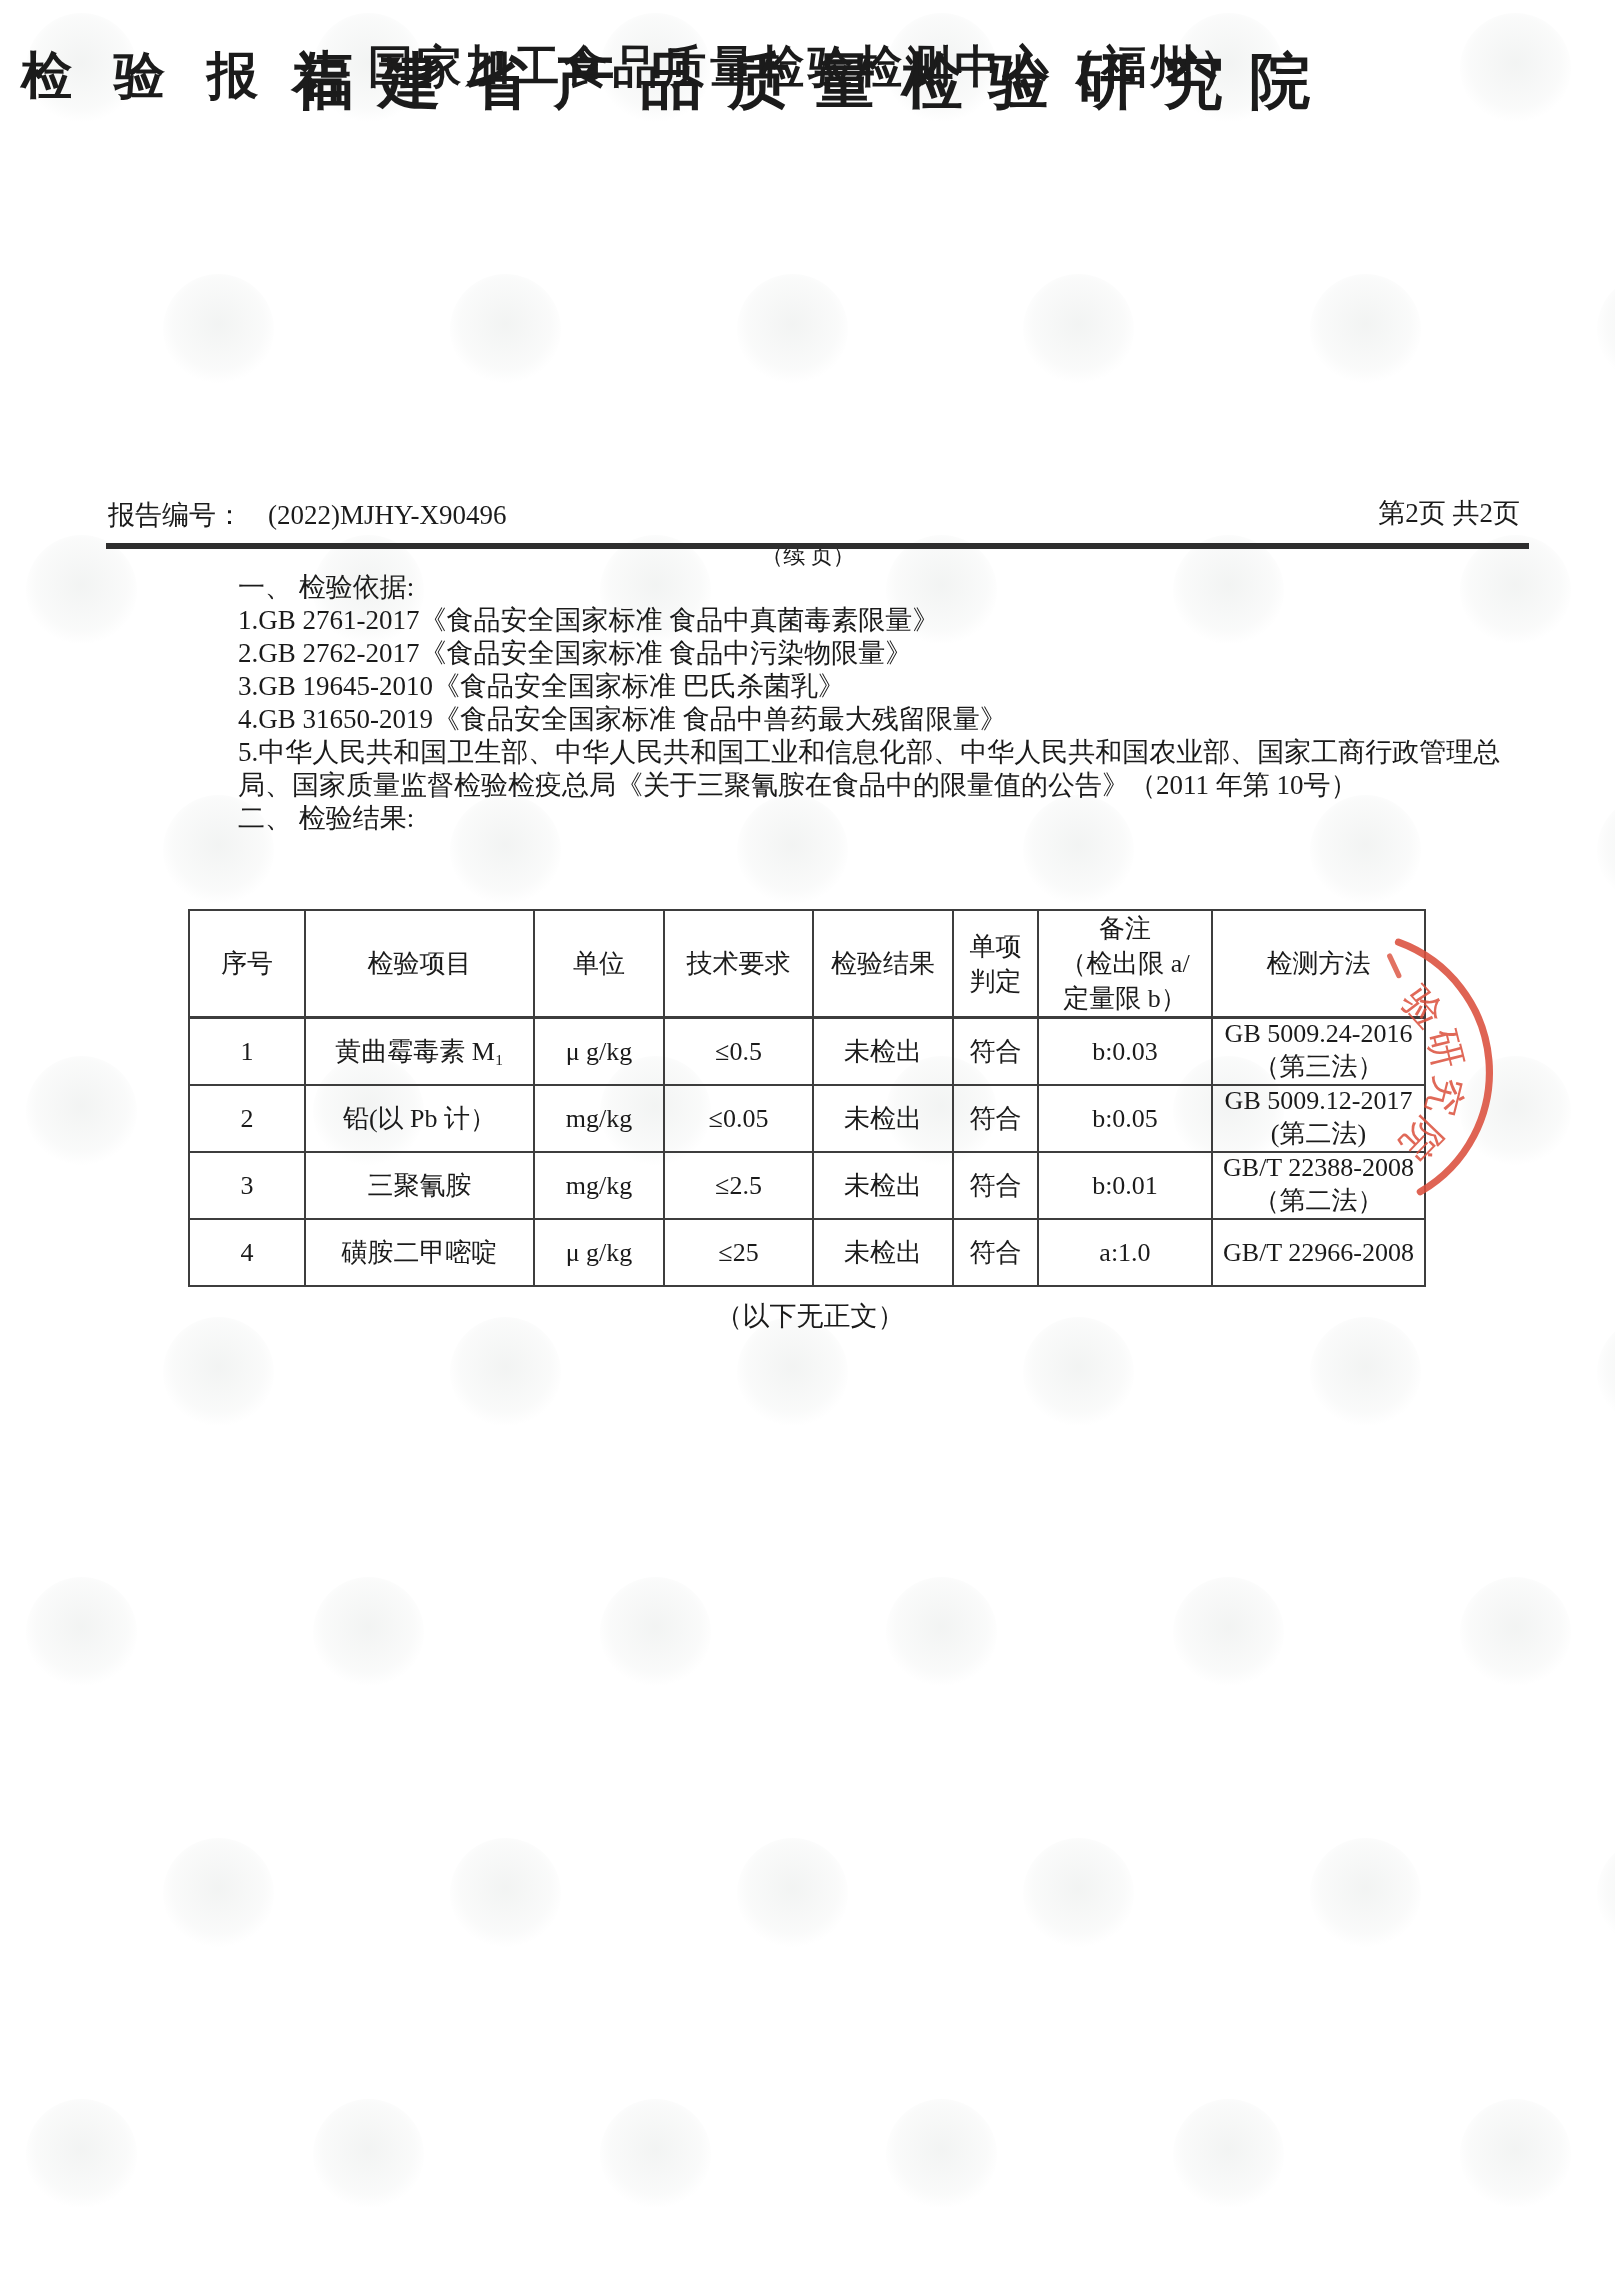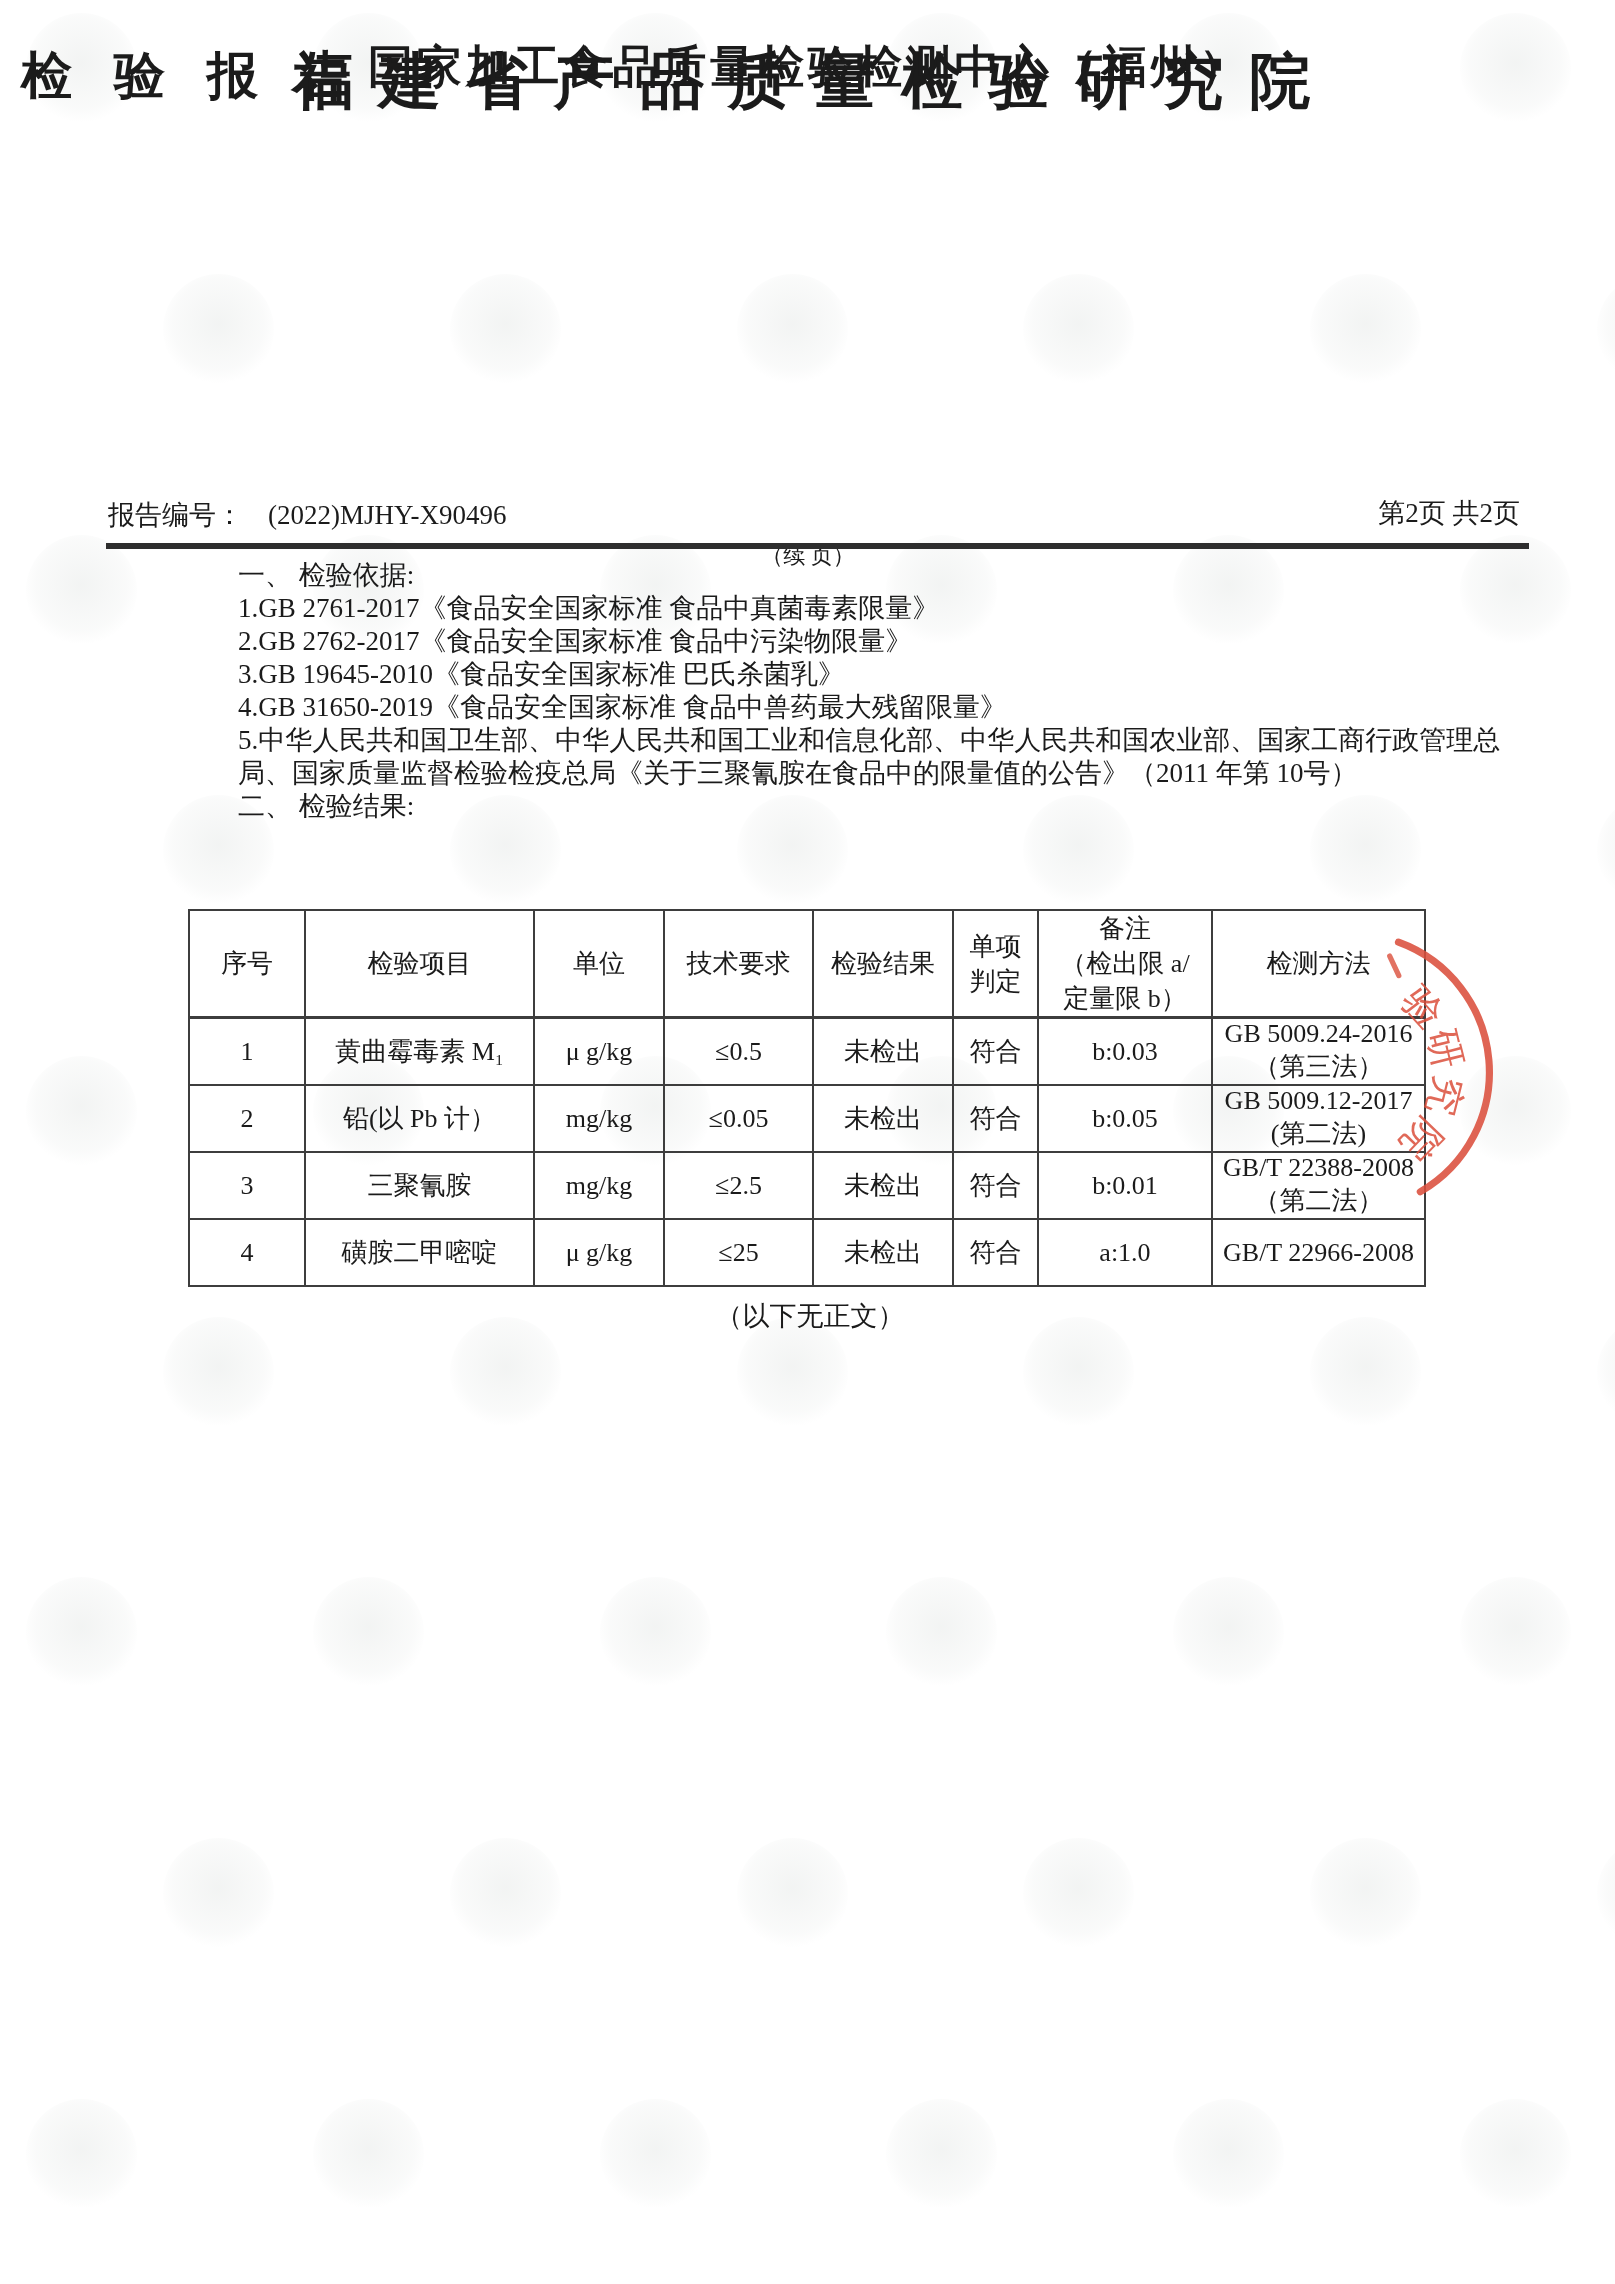--- a/index.html
+++ b/index.html
@@ -34,21 +34,21 @@
   }
 
   .meta-left   { left:108px;  top:497px; font-size:27px; }
   .meta-left .num { margin-left:25px; }
   .meta-center { left:0; right:0; top:497px; text-align:center; font-size:22px;margin-top:44px; }
   .meta-right  { right:96px; top:495px; font-size:27px; }
 
   .rule { left:106px; top:543px; width:1423px; height:5.9px; background:#2e2e2e; }
 
   .body-text {
-    left:238px; top:559px; width:1287px;
+    left:238px; top:571px; width:1287px;
     font-size:27px; line-height:33px;
   }
   .body-text p { margin:0; }
 
   table.results {
     position:absolute; left:188px; top:909px; width:1236px;
     border-collapse:collapse; table-layout:fixed;
     border:2.6px solid #3d3d3d;
     font-size:26px;
   }

